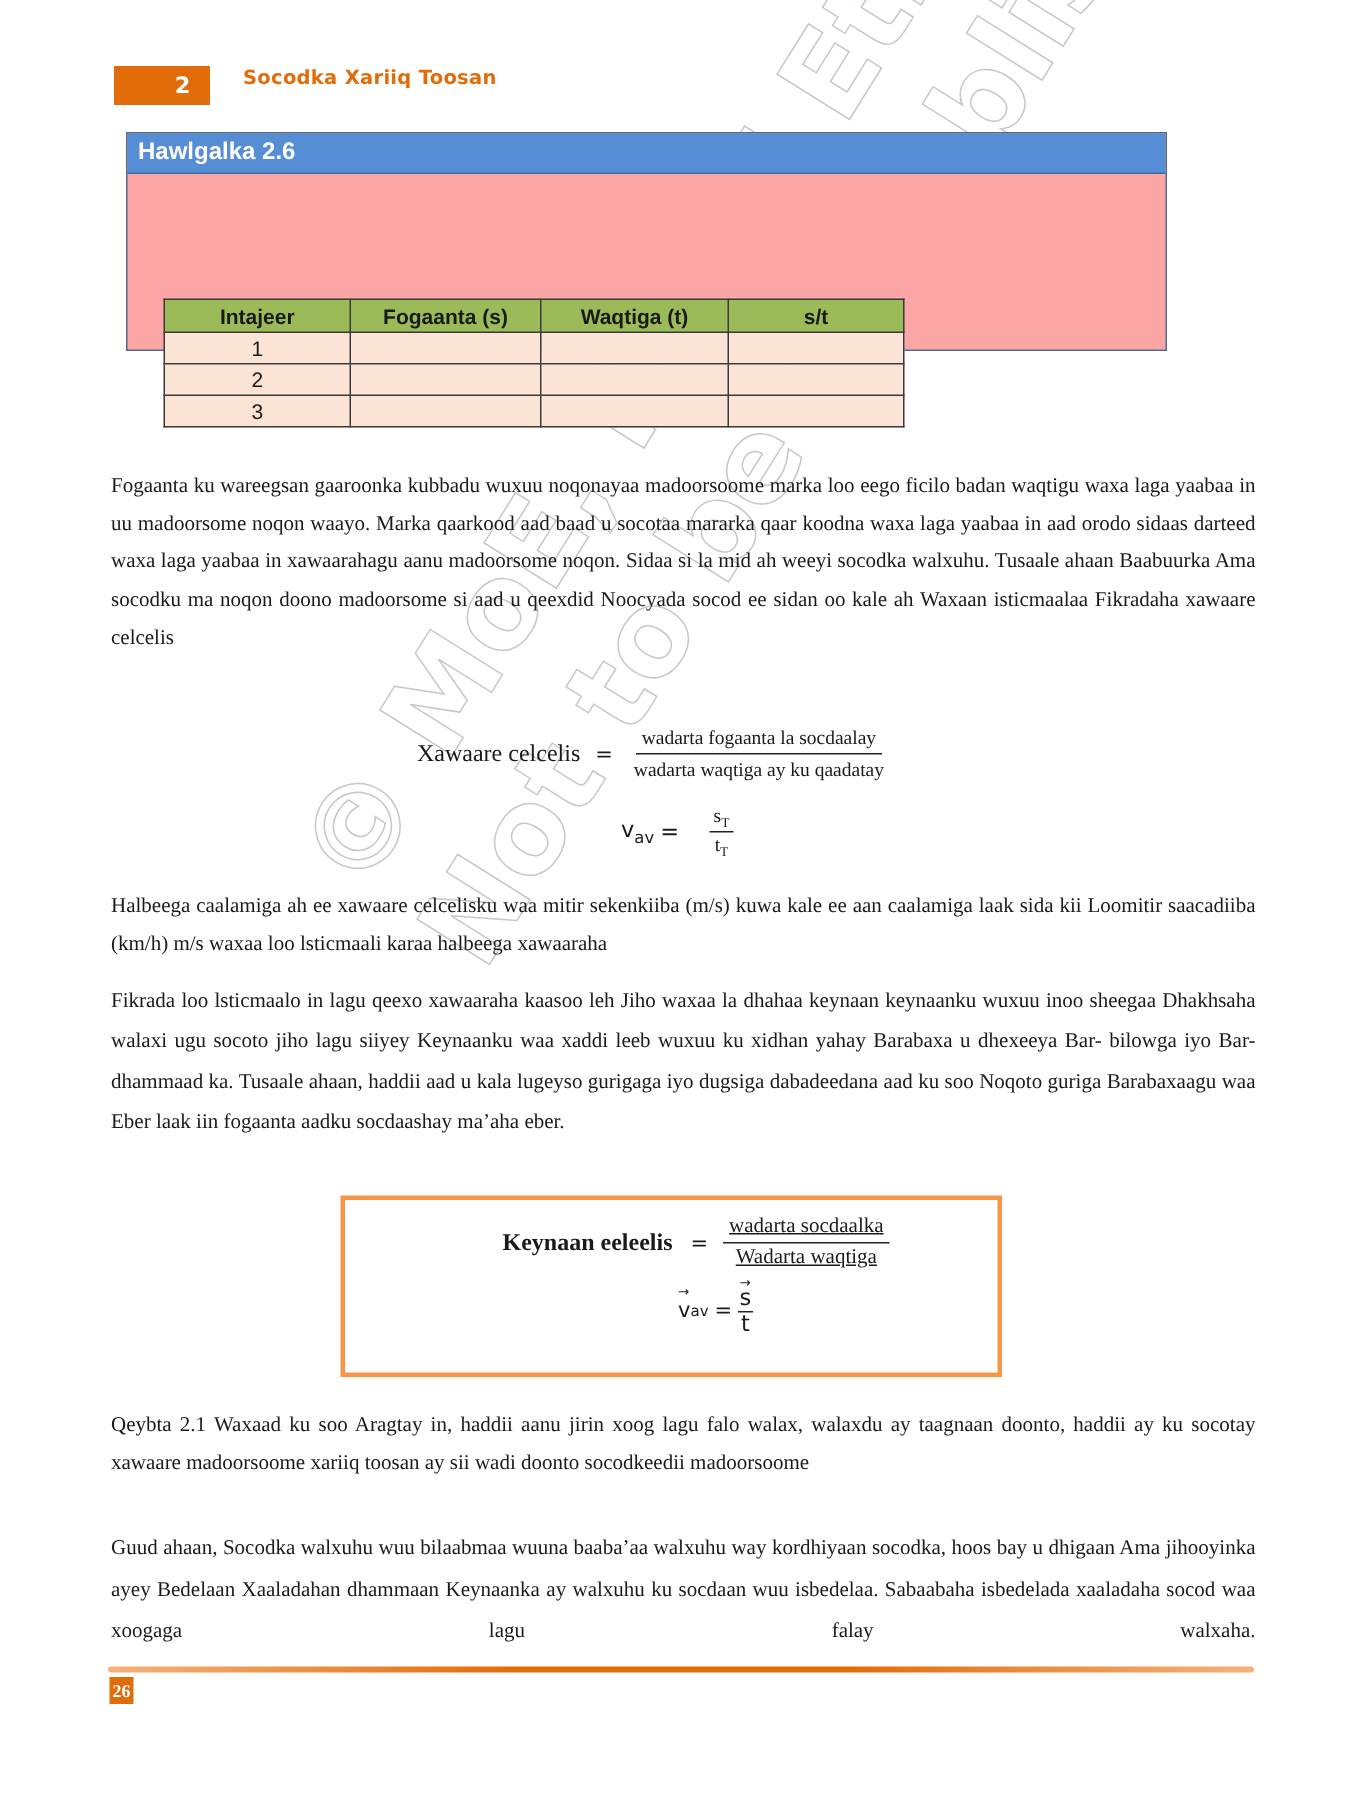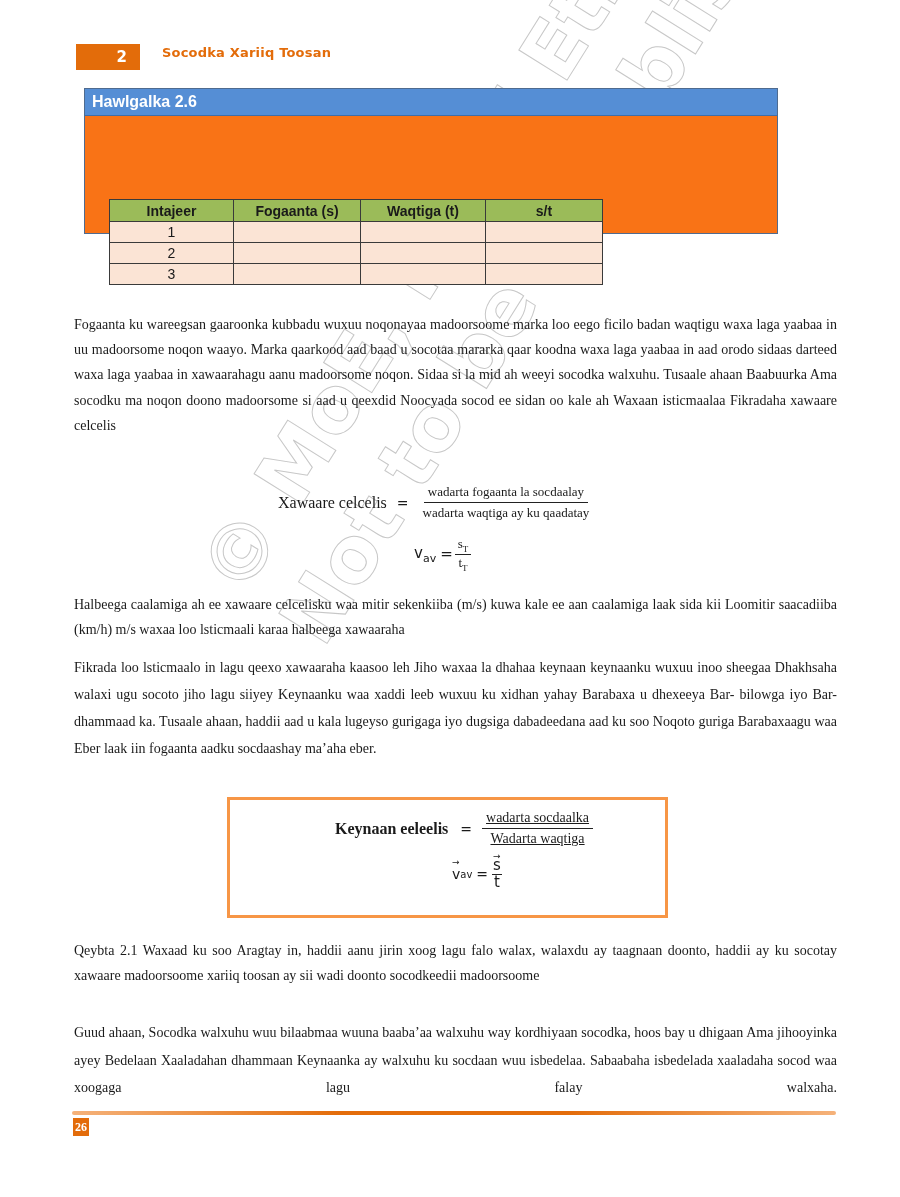--- a/index.html
+++ b/index.html
@@ -1,39 +1,39 @@
 <!DOCTYPE html>
 <html><head>
 <meta charset="utf-8">
 <style>
   html, body { margin: 0; padding: 0; background: #ffffff; }
   body { width: 900px; height: 1197px; position: relative; overflow: hidden; font-family: "Liberation Serif", serif; color: #1a1a1a; }
   .chapter-badge { position: absolute; left: 76px; top: 44px; width: 64px; height: 26px; background: #e36c0a; color: #fff; font-family: "DejaVu Sans", sans-serif; font-weight: bold; font-size: 15px; display: flex; align-items: center; justify-content: flex-end; padding-right: 13px; box-sizing: border-box; }
   .chapter-title { position: absolute; left: 162px; top: 45px; color: #e36c0a; font-family: "DejaVu Sans", sans-serif; font-weight: bold; font-size: 13px; letter-spacing: 0.2px; }
 
-  .activity { position: absolute; left: 84px; top: 88px; width: 694px; height: 146px; background: #f97316; border: 1px solid #4f6b8f; box-sizing: border-box; }
+  .activity { position: absolute; left: 84px; top: 88px; width: 694px; height: 146px; background: #fca5a5; border: 1px solid #4f6b8f; box-sizing: border-box; }
   .activity-header { height: 26px; background: #558ed5; color: #fff; font-family: "Liberation Sans", sans-serif; font-weight: bold; font-size: 16px; line-height: 26px; padding-left: 7px; border-bottom: 1px solid #3f6ea8; }
   .activity-text { position: absolute; left: 34px; top: 35px; width: 652px; font-family: "Liberation Sans", sans-serif; font-weight: bold; font-size: 14px; line-height: 21.5px; color: #1f2a4a; text-align: justify; letter-spacing: -0.2px; }
   .activity-table { position: absolute; left: 24px; top: 110px; border-collapse: collapse; font-family: "Liberation Sans", sans-serif; font-size: 14px; }
   .activity-table th, .activity-table td { border: 1px solid #3a3a3a; height: 20px; padding: 0; text-align: center; }
   .activity-table th { background: #9bbb59; font-weight: bold; height: 21px; color: #1a1a1a; }
   .activity-table td { background: #fbe4d5; }
   .c1 { width: 123px; } .c2 { width: 126px; } .c3 { width: 124px; } .c4 { width: 116px; }
 
   .para { position: absolute; left: 74px; width: 763px; font-size: 14px; line-height: 25.2px; text-align: justify; }
   .para.justify-last { text-align-last: justify; }
 
   .formula1 { position: absolute; left: 278px; top: 484px; font-size: 16px; display: flex; align-items: center; }
   .frac { display: inline-flex; flex-direction: column; align-items: center; font-size: 13px; margin-left: 10px; }
   .frac .num { padding: 0 4px 2px; border-bottom: 1px solid #222; }
   .frac .den { padding: 2px 4px 0; }
   .eq { font-family: "DejaVu Sans", sans-serif; font-size: 14px; margin-left: 10px; }
   .formula2 { position: absolute; left: 414px; top: 536px; display: flex; align-items: center; font-family: "DejaVu Sans", sans-serif; font-size: 15px; }
   .formula2 sub { font-size: 11px; }
-  .frac2 { display: inline-flex; flex-direction: column; align-items: center; font-size: 13px; margin-left: 2px; font-family: "Liberation Serif", serif; }
+  .frac2 { display: inline-flex; flex-direction: column; align-items: center; font-size: 13px; margin-left: 20px; font-family: "Liberation Serif", serif; }
   .frac2 .num { border-bottom: 1px solid #222; padding: 0 3px; }
   .frac2 sub { font-size: 9px; }
 
   .keybox { position: absolute; left: 227px; top: 797px; width: 441px; height: 121px; border: 3px solid #f79646; box-sizing: border-box; background: #fff; }
   .key-formula { position: absolute; left: 76px; top: 10px; display: flex; align-items: center; margin-left: 29px; }
   .key-label { font-weight: bold; font-size: 16px; }
   .key-formula .eq { margin-left: 12px; }
   .key-formula .frac { font-size: 14px; text-decoration: underline; }
   .key-vec { position: absolute; left: 222px; top: 58px; display: flex; align-items: center; font-family: "DejaVu Sans", sans-serif; font-size: 14px; }
   .key-vec sub { font-size: 10px; }

